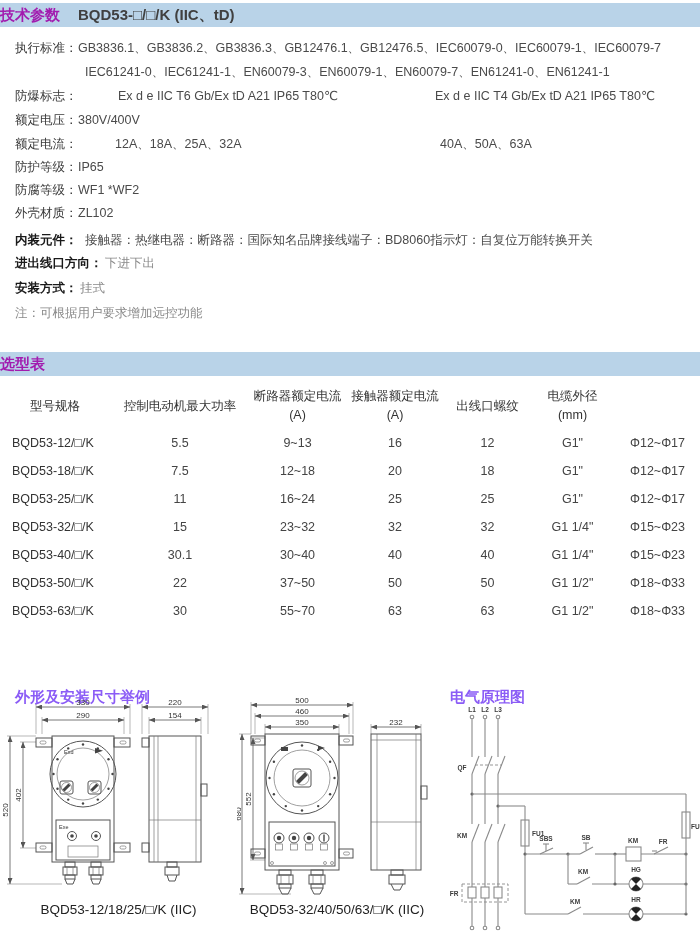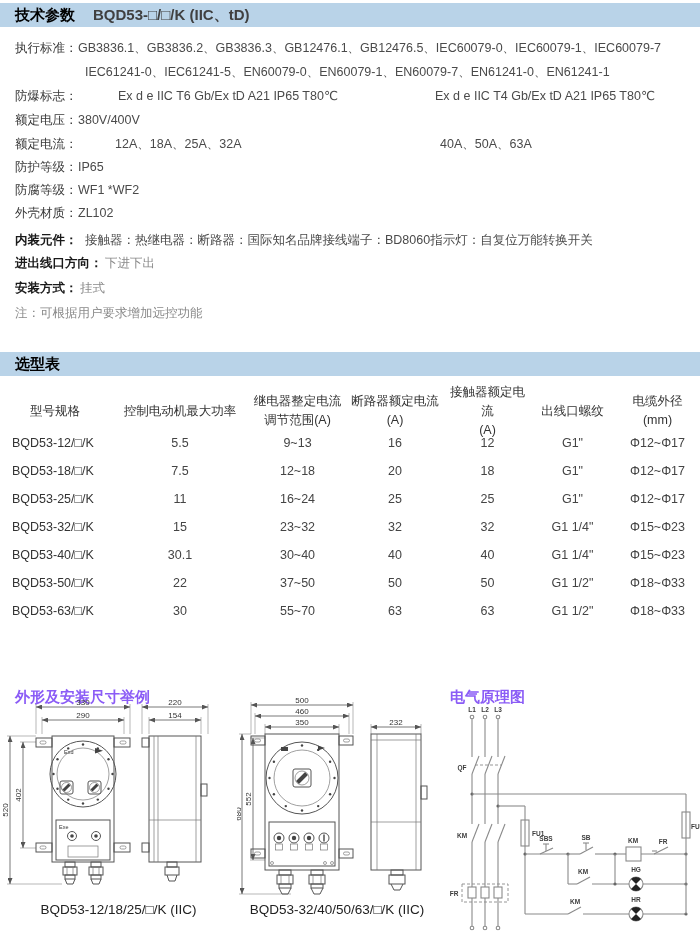--- a/index.html
+++ b/index.html
@@ -1,20 +1,20 @@
 <!DOCTYPE html>
 <html><head>
 <meta charset="utf-8">
 <style>
   html,body{margin:0;padding:0;background:#fff;}
   .page{position:relative;width:700px;height:935px;background:#fff;overflow:hidden;
         font-family:"Liberation Sans","DejaVu Sans",sans-serif;color:#333;}
   .bluebar{position:absolute;left:0;width:700px;height:24px;background:#b9d3e8;
            line-height:24px;white-space:nowrap;}
-  .bar-title{font-weight:bold;font-size:15px;color:#000000;margin-left:15px;}
+  .bar-title{font-weight:bold;font-size:15px;color:#a21caf;}
   .bar-model{font-weight:bold;font-size:15px;color:#404040;margin-left:18px;}
   .srow{position:absolute;left:0;width:700px;height:20px;line-height:20px;
         font-size:12.5px;white-space:nowrap;}
   .lbl{position:absolute;left:15px;color:#3a3a3a;}
   .lblb{position:absolute;left:15px;color:#1a1a1a;font-weight:bold;}
   .val{position:absolute;color:#4a4a4a;}
   .gray{color:#8a8a8a;}
   
   .tbl{position:absolute;top:383px;left:0;width:700px;font-size:12.5px;}
   .thead{display:grid;grid-template-columns:110px 140px 95px 100px 85px 85px 85px;
@@ -48,21 +48,21 @@
 
   <div class="bluebar" style="top:3px;">
     <span class="bar-title">技术参数</span><span class="bar-model">BQD53-□/□/K (IIC、tD)</span>
   </div>
 
   <div class="srow" style="top:38px;">
     <span class="lbl">执行标准：</span>
     <span class="val" style="left:78px;">GB3836.1、GB3836.2、GB3836.3、GB12476.1、GB12476.5、IEC60079-0、IEC60079-1、IEC60079-7</span>
   </div>
   <div class="srow" style="top:62px;">
-    <span class="val" style="left:85px;">IEC61241-0、IEC61241-5、EN60079-0、EN60079-1、EN60079-7、EN61241-0、EN61241-1</span>
+    <span class="val" style="left:85px;">IEC61241-0、IEC61241-1、EN60079-3、EN60079-1、EN60079-7、EN61241-0、EN61241-1</span>
   </div>
   <div class="srow" style="top:86px;">
     <span class="lbl">防爆标志：</span>
     <span class="val" style="left:118px;">Ex d e IIC T6 Gb/Ex tD A21 IP65 T80℃</span>
     <span class="val" style="left:435px;">Ex d e IIC T4 Gb/Ex tD A21 IP65 T80℃</span>
   </div>
   <div class="srow" style="top:110px;">
     <span class="lbl">额定电压：</span>
     <span class="val" style="left:78px;">380V/400V</span>
   </div>
@@ -101,24 +101,20 @@
 
   <div class="bluebar" style="top:352px;">
     <span class="bar-title">选型表</span>
   </div>
 
   <div class="tbl">
     <div class="thead">
       <div class="th"><span>型号规格</span></div>
       <div class="th">
           <div>控制电动机最大功率</div>
-        </div>
-      <div class="th">
-          <div>继电器整定电流</div>
-          <div>调节范围(A)</div>
         </div>
       <div class="th">
           <div>断路器额定电流</div>
           <div>(A)</div>
         </div>
       <div class="th">
           <div>接触器额定电流</div>
           <div>(A)</div>
         </div>
       <div class="th"><span>出线口螺纹</span></div>

